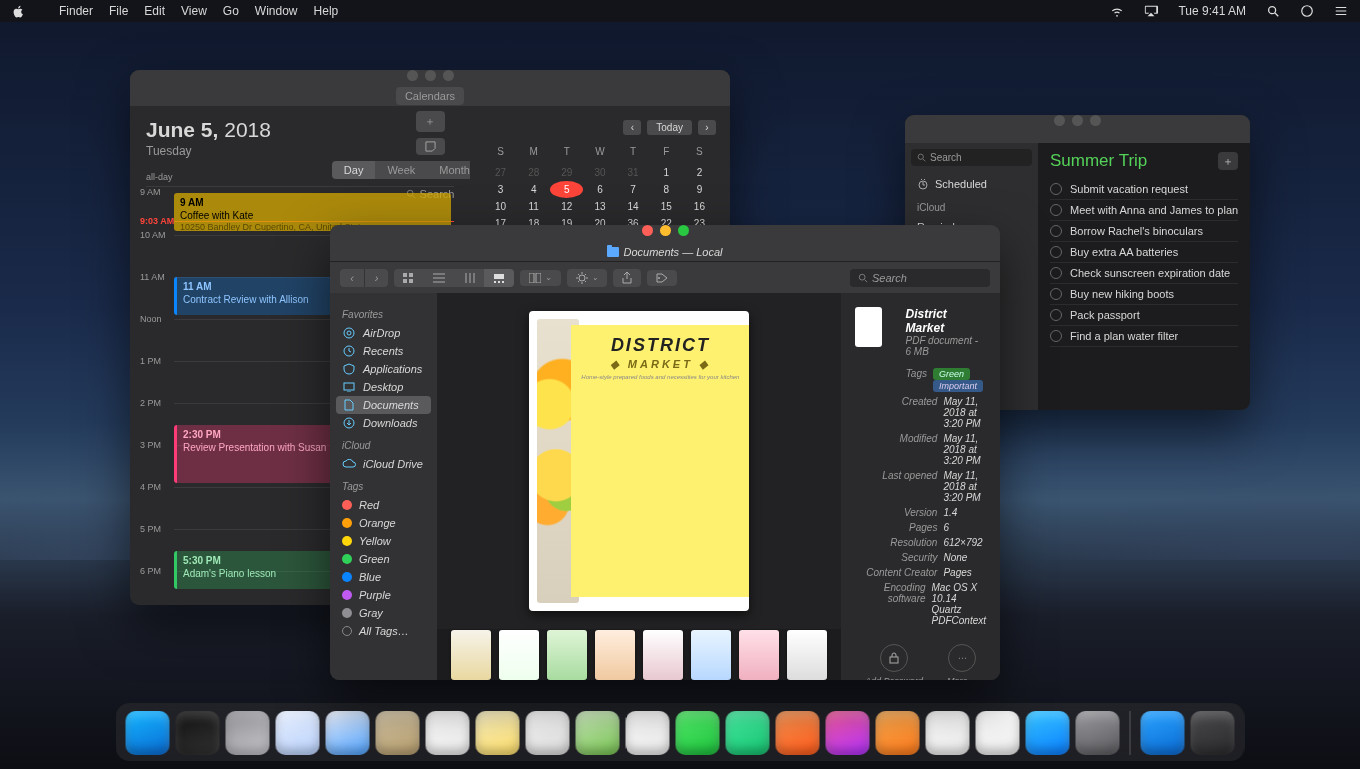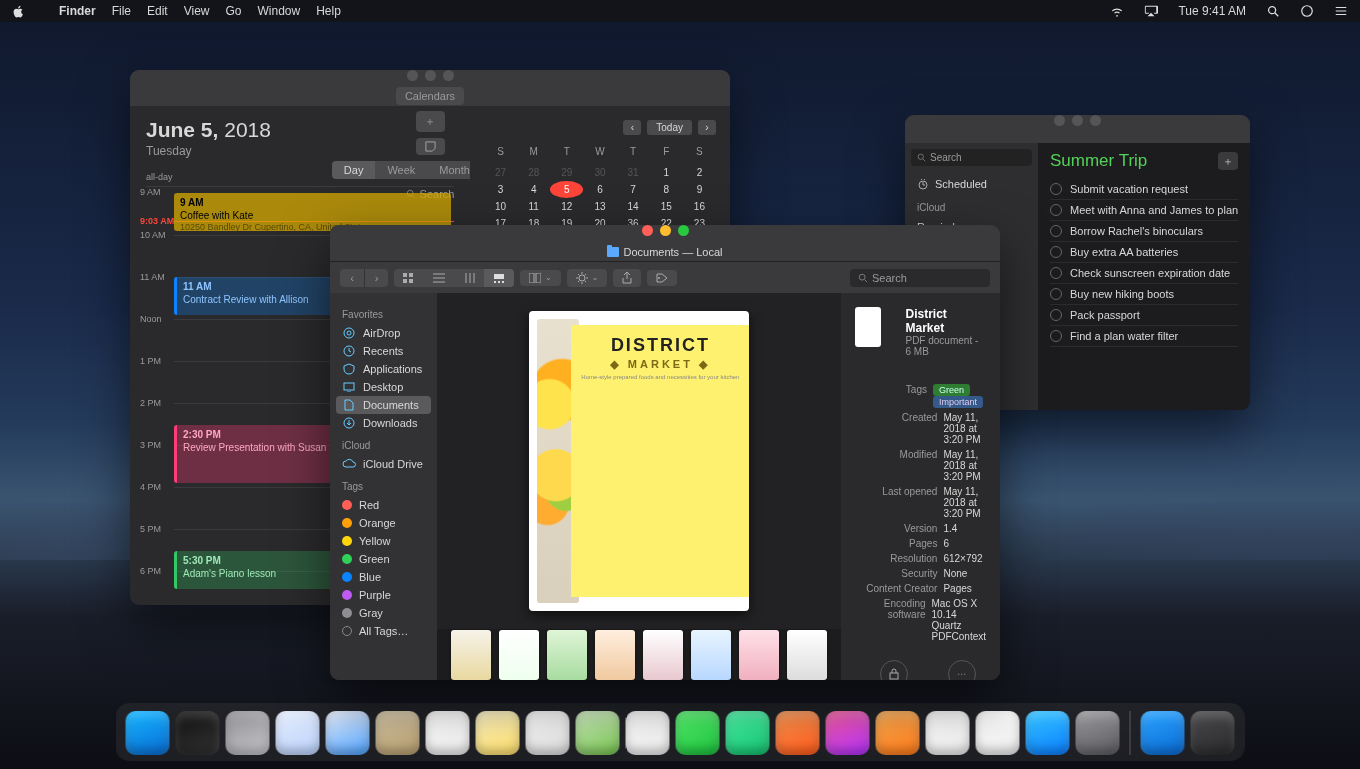--- a/index.html
+++ b/index.html
@@ -22,21 +22,21 @@
     content:"";position:absolute;left:0;right:0;top:300px;height:260px;
     background:
       radial-gradient(ellipse 520px 210px at 10% 110%,rgba(60,80,110,.6),transparent 60%),
       radial-gradient(ellipse 480px 240px at 95% 120%,rgba(55,70,100,.6),transparent 60%);
     pointer-events:none;
   }
 
   
   .menubar{position:absolute;top:0;left:0;right:0;height:22px;background:rgba(20,20,22,.85);display:flex;align-items:center;padding:0 12px;gap:16px;font-size:12px;}
   .menubar .right{margin-left:auto;display:flex;align-items:center;gap:20px;}
-  .menubar .appname{font-weight:700;padding-left:18px;}
+  .menubar .appname{font-weight:400;padding-left:18px;}
   .menubar svg{width:14px;height:14px;fill:#ddd;}
   .apple svg{width:13px;height:13px;}
 
   
   .window{position:absolute;background:var(--bg-dark);border-radius:9px;overflow:hidden;box-shadow:0 20px 50px rgba(0,0,0,.55);}
   .titlebar{height:36px;background:var(--bg-toolbar);display:flex;align-items:center;padding:0 10px;gap:8px;font-size:11px;color:var(--text-dim);flex-direction:column;}
   .trafficlights{display:flex;gap:7px;}
   .dot{width:11px;height:11px;border-radius:50%;}
   .dot.r{background:#ff5f57;} .dot.y{background:#febc2e;} .dot.g{background:#28c840;}
   .dot.dim{background:#555;}
@@ -74,21 +74,21 @@
   .minical .wd{display:flex;color:var(--text-dim);margin-bottom:4px;}
   .minical .wd span,.minical .wk span{flex:1;text-align:center;padding:3px 0;}
   .minical .wk{display:flex;}
   .minical .today-cell{background:#ff453a;border-radius:50%;color:#fff;}
   .minical .dim{color:#555;}
   .evt-detail{margin-top:20px;font-size:12px;display:flex;align-items:center;justify-content:space-between;}
   .evt-detail .cat{font-size:10px;background:#4a4a4c;border-radius:3px;padding:2px 8px;display:flex;align-items:center;gap:4px;}
   .evt-detail .cat::before{content:"";width:8px;height:8px;background:#ffcc00;border-radius:2px;}
 
   
-  .finder{left:330px;top:225px;width:670px;height:455px;z-index:5;}
+  .finder{left:330px;top:225px;width:670px;height:455px;z-index:5;font-style:italic;}
   .finder .titlebar{gap:6px;}
   .finder .wintitle{flex:1;text-align:center;display:flex;justify-content:center;align-items:center;gap:4px;color:var(--text);}
   .folder-icn{width:12px;height:10px;background:#5aa9ff;border-radius:1px;position:relative;}
   .folder-icn::before{content:"";position:absolute;top:-2px;left:0;width:5px;height:3px;background:#5aa9ff;border-radius:1px 1px 0 0;}
   .toolbar2{height:32px;background:var(--bg-toolbar);border-top:1px solid #222;display:flex;align-items:center;padding:0 10px;gap:6px;}
   .navbtns{display:flex;}
   .navbtns .tbtn{border-radius:4px 0 0 4px;padding:3px 6px;width:24px;justify-content:center;} .navbtns .tbtn+.tbtn{border-radius:0 4px 4px 0;border-left:1px solid #333;}
   .viewseg{display:flex;}
   .viewseg .tbtn{border-radius:0;width:30px;justify-content:center;padding:4px 0;}
   .viewseg .tbtn:first-child{border-radius:4px 0 0 4px;} .viewseg .tbtn:last-child{border-radius:0 4px 4px 0;}
@@ -110,21 +110,21 @@
      radial-gradient(circle at 25% 65%,#ffac30 11%,transparent 12%),
      linear-gradient(180deg,#e9e1cf,#d8d0bc);
      border-radius:3px;}
   .doc-band{background:#fff170;margin:6px -8px;padding:10px;text-align:center;}
   .doc-band .t1{font-weight:800;letter-spacing:2px;font-size:18px;color:#222;}
   .doc-band .t2{font-weight:700;letter-spacing:3px;font-size:11px;color:#7a6a15;margin-top:2px;}
   .doc-band .t3{font-size:6px;color:#888;margin-top:3px;}
   .thumbs{height:62px;display:flex;gap:8px;align-items:center;padding:0 14px;background:#1c1c1e;}
   .thumb{width:40px;height:50px;background:#fff;border-radius:3px;box-shadow:0 1px 3px rgba(0,0,0,.5);background-size:cover;}
   .info-pane{width:210px;background:var(--bg-dark);padding:14px 14px;font-size:10px;overflow:auto;}
-  .info-head{display:flex;gap:24px;margin-bottom:27px;}
+  .info-head{display:flex;gap:24px;margin-bottom:11px;}
   .info-thumb{width:32px;height:40px;background:#fff;border-radius:3px;}
   .info-title{font-size:12px;font-weight:600;color:#fff;}
   .info-sub{color:var(--text-dim);}
   .info-row{display:flex;gap:6px;margin:4px 0;}
   .info-row .k{width:82px;text-align:right;color:var(--text-dim);}
   .info-row .v{flex:1;color:var(--text);}
   .tagchip{display:inline-block;padding:1px 6px;border-radius:3px;margin-right:3px;font-size:9px;}
   .tagchip.green{background:#2e7d32;color:#cfe;} .tagchip.blue{background:#355a8a;color:#dce;}
   .info-actions{display:flex;gap:24px;margin-top:18px;justify-content:center;color:var(--text-dim);font-size:9px;text-align:center;}
   .info-actions .ic{width:28px;height:28px;border:1px solid #555;border-radius:50%;margin:0 auto 4px;display:flex;align-items:center;justify-content:center;}

